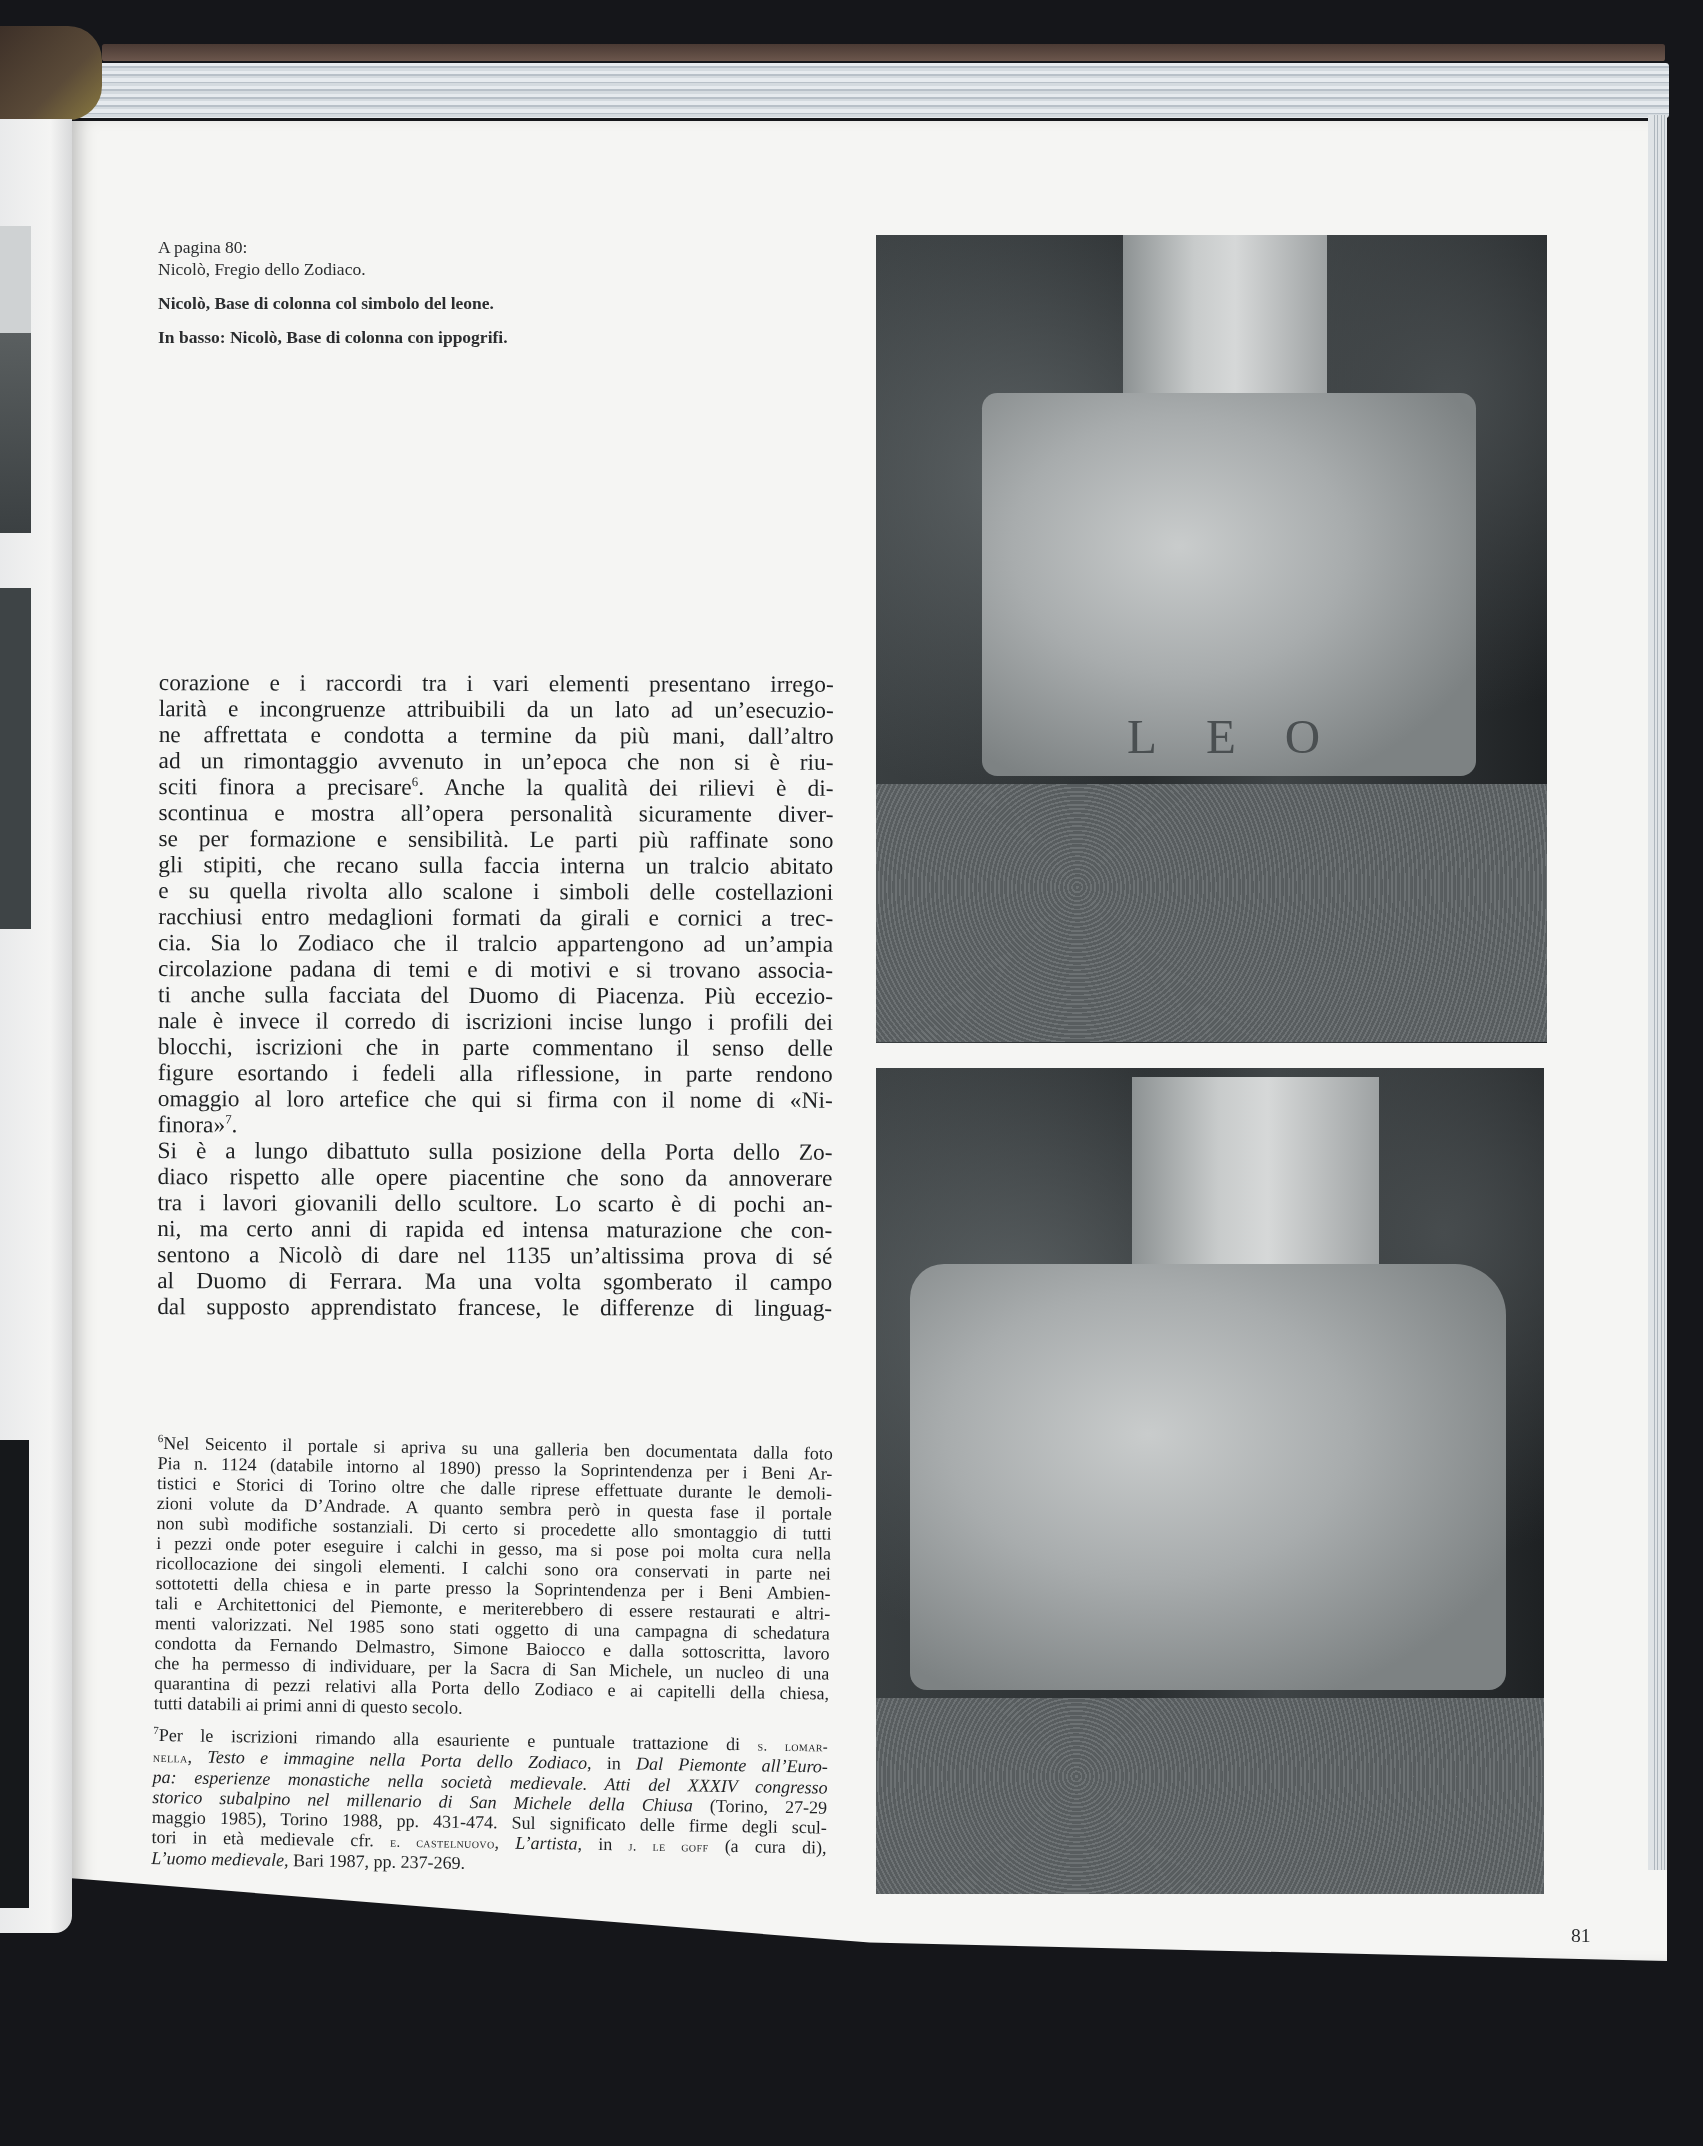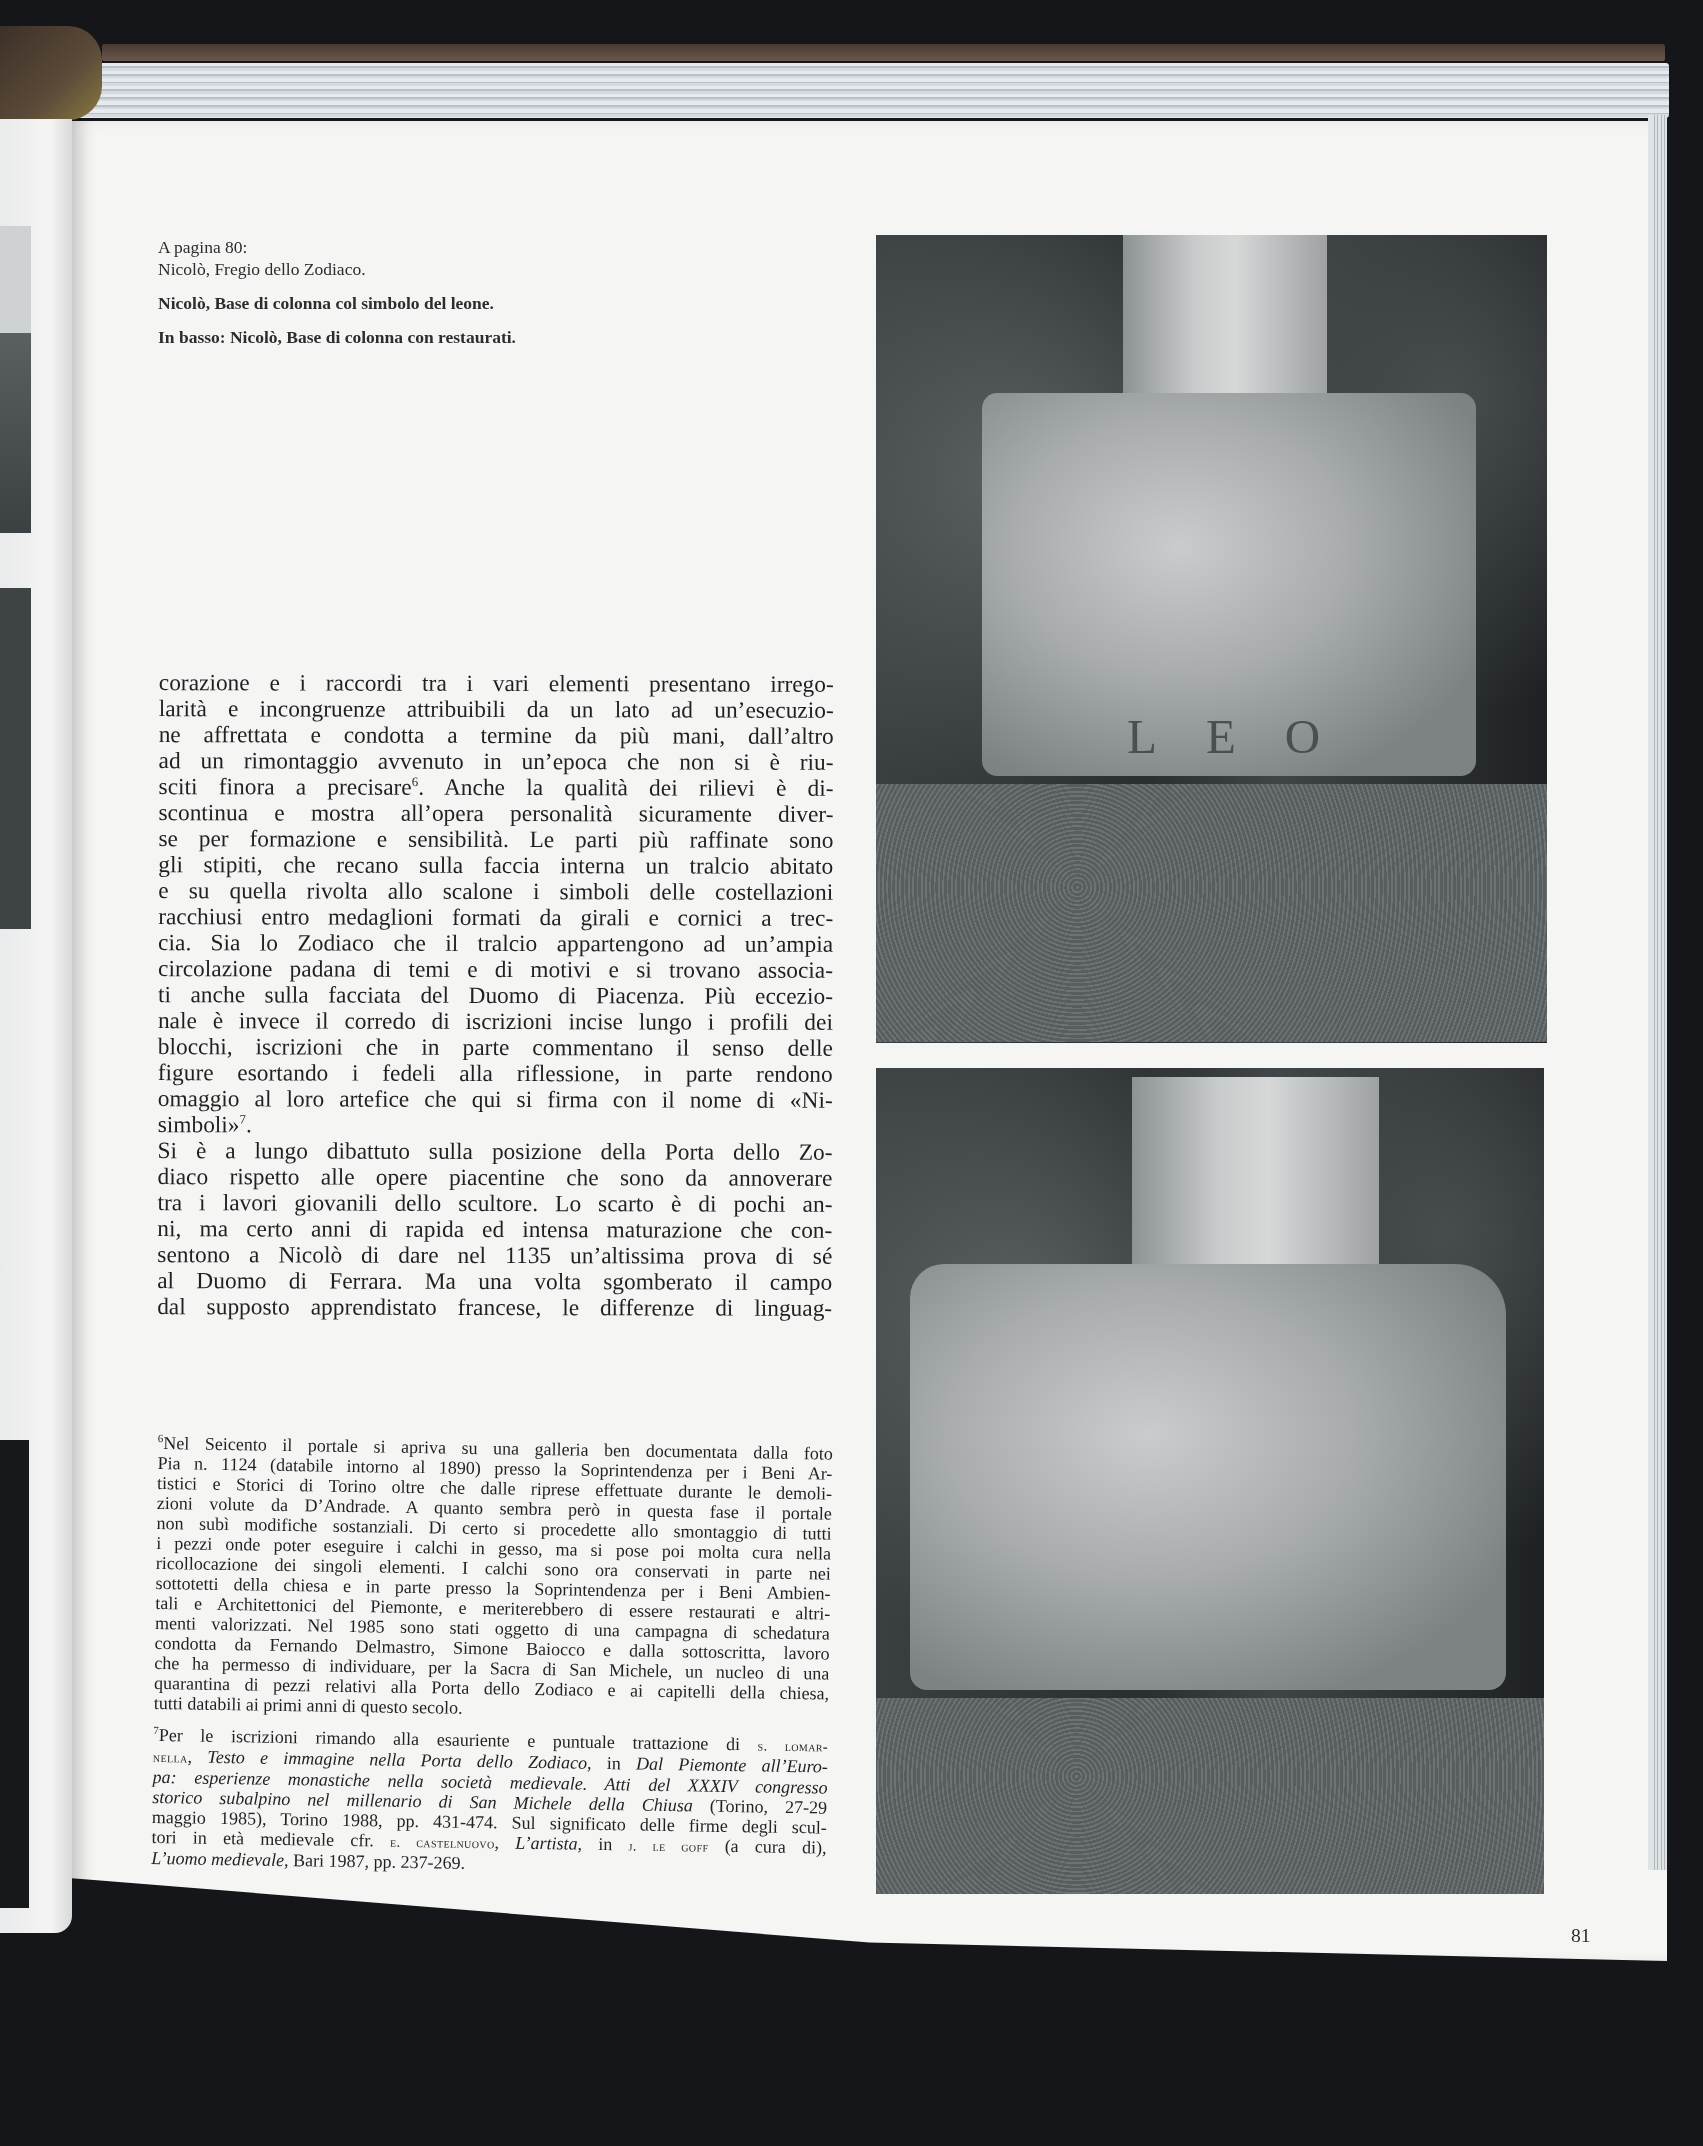--- a/index.html
+++ b/index.html
@@ -118,42 +118,42 @@
 <div class="left-photo-a"></div>
 <div class="left-photo-b"></div>
 <div class="left-photo-c"></div>
 <div class="right-page"></div>
 <div class="page-edge"></div>
 
 <div class="caption">
   <p>A pagina 80:</p>
   <p>Nicolò, Fregio dello Zodiaco.</p>
   <p class="gap">Nicolò, Base di colonna col simbolo del leone.</p>
-  <p class="gap">In basso: Nicolò, Base di colonna con restaurati.</p>
+  <p class="gap">In basso: Nicolò, Base di colonna con ippogrifi.</p>
 </div>
 
 <div class="body-text">
   <span class="ln">corazione e i raccordi tra i vari elementi presentano irrego-</span>
   <span class="ln">larità e incongruenze attribuibili da un lato ad un’esecuzio-</span>
   <span class="ln">ne affrettata e condotta a termine da più mani, dall’altro</span>
   <span class="ln">ad un rimontaggio avvenuto in un’epoca che non si è riu-</span>
   <span class="ln"><span>sciti finora a precisare</span><sup>6</sup><span>. Anche la qualità dei rilievi è di-</span></span>
   <span class="ln">scontinua e mostra all’opera personalità sicuramente diver-</span>
   <span class="ln">se per formazione e sensibilità. Le parti più raffinate sono</span>
   <span class="ln">gli stipiti, che recano sulla faccia interna un tralcio abitato</span>
   <span class="ln">e su quella rivolta allo scalone i simboli delle costellazioni</span>
   <span class="ln">racchiusi entro medaglioni formati da girali e cornici a trec-</span>
   <span class="ln">cia. Sia lo Zodiaco che il tralcio appartengono ad un’ampia</span>
   <span class="ln">circolazione padana di temi e di motivi e si trovano associa-</span>
   <span class="ln">ti anche sulla facciata del Duomo di Piacenza. Più eccezio-</span>
   <span class="ln">nale è invece il corredo di iscrizioni incise lungo i profili dei</span>
   <span class="ln">blocchi, iscrizioni che in parte commentano il senso delle</span>
   <span class="ln">figure esortando i fedeli alla riflessione, in parte rendono</span>
   <span class="ln">omaggio al loro artefice che qui si firma con il nome di «Ni-</span>
-  <span class="ln last"><span>simboli»</span><sup>7</sup><span>.</span></span>
+  <span class="ln last"><span>finora»</span><sup>7</sup><span>.</span></span>
   <span class="ln">Si è a lungo dibattuto sulla posizione della Porta dello Zo-</span>
   <span class="ln">diaco rispetto alle opere piacentine che sono da annoverare</span>
   <span class="ln">tra i lavori giovanili dello scultore. Lo scarto è di pochi an-</span>
   <span class="ln">ni, ma certo anni di rapida ed intensa maturazione che con-</span>
   <span class="ln">sentono a Nicolò di dare nel 1135 un’altissima prova di sé</span>
   <span class="ln">al Duomo di Ferrara. Ma una volta sgomberato il campo</span>
   <span class="ln">dal supposto apprendistato francese, le differenze di linguag-</span>
 </div>
 
 <div class="footnotes">

